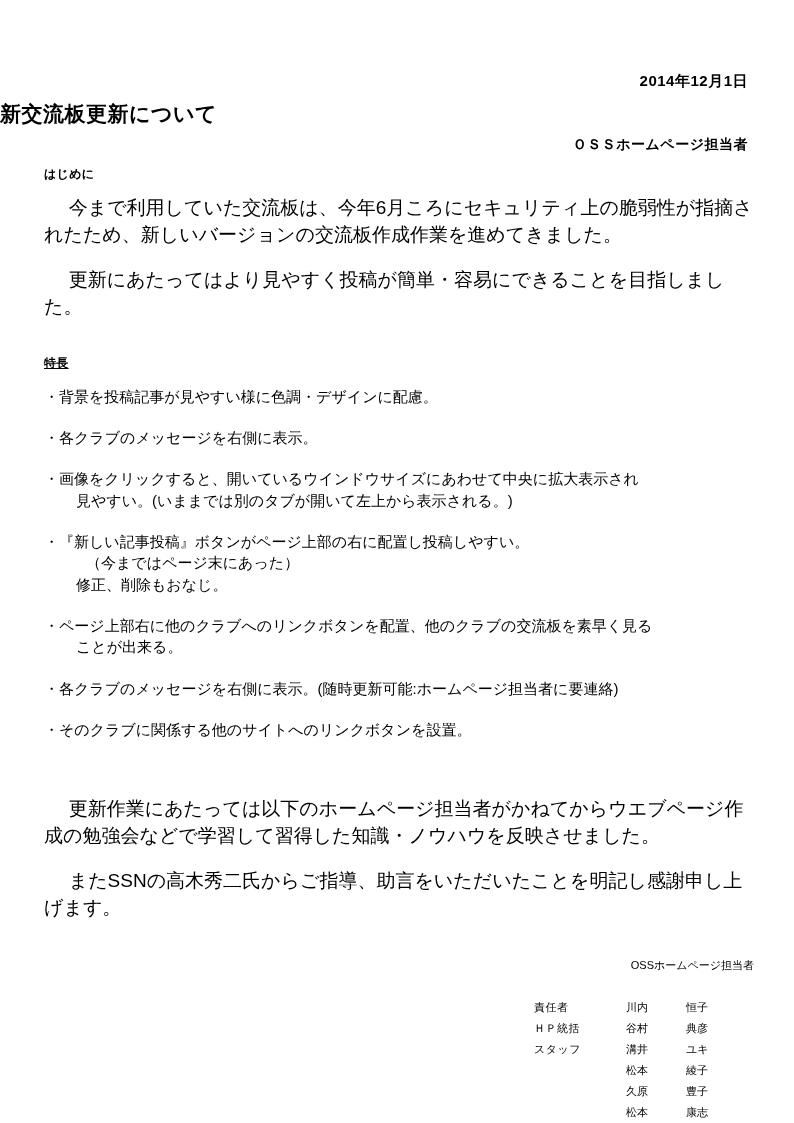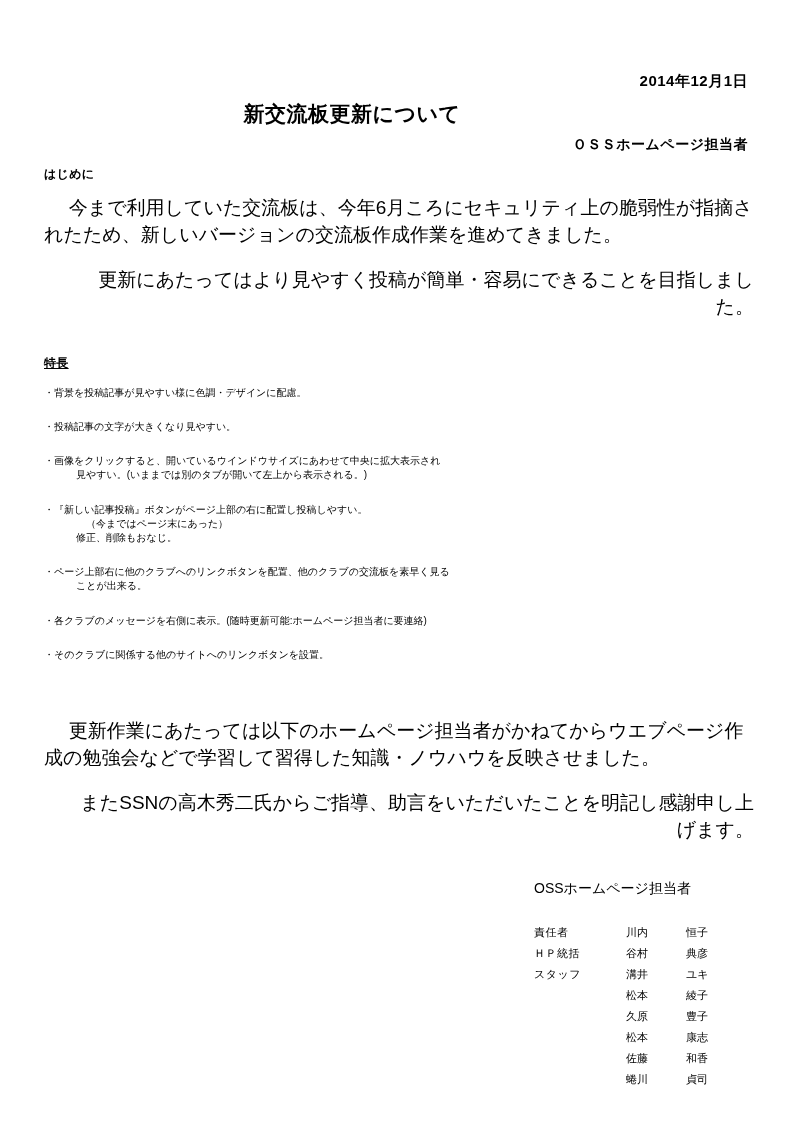--- a/index.html
+++ b/index.html
@@ -29,21 +29,21 @@
     right: 46px;
     font-size: 15px;
     font-weight: bold;
     letter-spacing: 0.5px;
   }
   .doc-title {
     position: absolute;
     top: 92px;
     left: 0;
     width: 704px;
-    text-align: center;
+    text-align: left;
     font-size: 21px;
     font-weight: bold;
     letter-spacing: 0.5px;
   }
   .byline-top {
     position: absolute;
     top: 128px;
     right: 46px;
     font-size: 14px;
     font-weight: bold;
@@ -67,29 +67,28 @@
     text-decoration: underline;
   }
   .para {
     font-size: 19px;
     line-height: 1.42;
     margin: 0 0 4px 0;
     text-indent: 1.3em;
   }
   .para.spaced {
     margin-top: 18px;
-    text-align: right;
   }
   .bullet-list {
     list-style: none;
     margin: 0;
     padding: 0;
   }
   .bullet-item {
-    font-size: 10px;
+    font-size: 15px;
     line-height: 1.42;
     margin: 0 0 20px 0;
     padding-left: 14px;
     text-indent: -14px;
   }
   .bullet-item .sub {
     display: block;
     padding-left: 28px;
     text-indent: 0;
   }
@@ -104,23 +103,23 @@
     text-indent: 0;
   }
   .closing {
     margin-top: 56px;
   }
   .closing .para {
     margin-bottom: 6px;
   }
   .sign-dept {
     margin-top: 36px;
-    text-align: left;
+    text-align: right;
     padding-left: 490px;
-    font-size: 14px;
+    font-size: 11px;
   }
   .staff-table {
     margin-top: 24px;
     margin-left: 490px;
     border-collapse: collapse;
     font-size: 11px;
   }
   .staff-table td {
     padding: 3px 0;
     white-space: nowrap;
@@ -156,21 +155,21 @@
     <p class="para">今まで利用していた交流板は、今年6月ころにセキュリティ上の脆弱性が指摘されたため、新しいバージョンの交流板作成作業を進めてきました。</p>
     <p class="para spaced">更新にあたってはより見やすく投稿が簡単・容易にできることを目指しました。</p>
 
     <h2 class="section-head second">特長</h2>
 
     <ul class="bullet-list">
       <li class="bullet-item">
         <span>・背景を投稿記事が見やすい様に色調・デザインに配慮。</span>
       </li>
       <li class="bullet-item">
-        <span>・投稿記事の文字が大きくなり見やすい。</span>
+        <span>・各クラブのメッセージを右側に表示。</span>
       </li>
       <li class="bullet-item">
         <span>・画像をクリックすると、開いているウインドウサイズにあわせて中央に拡大表示され</span>
         <span class="cont">見やすい。(いままでは別のタブが開いて左上から表示される。)</span>
       </li>
       <li class="bullet-item">
         <span>・『新しい記事投稿』ボタンがページ上部の右に配置し投稿しやすい。</span>
         <span class="sub">（今まではページ末にあった）</span>
         <span class="sub2">修正、削除もおなじ。</span>
       </li>

